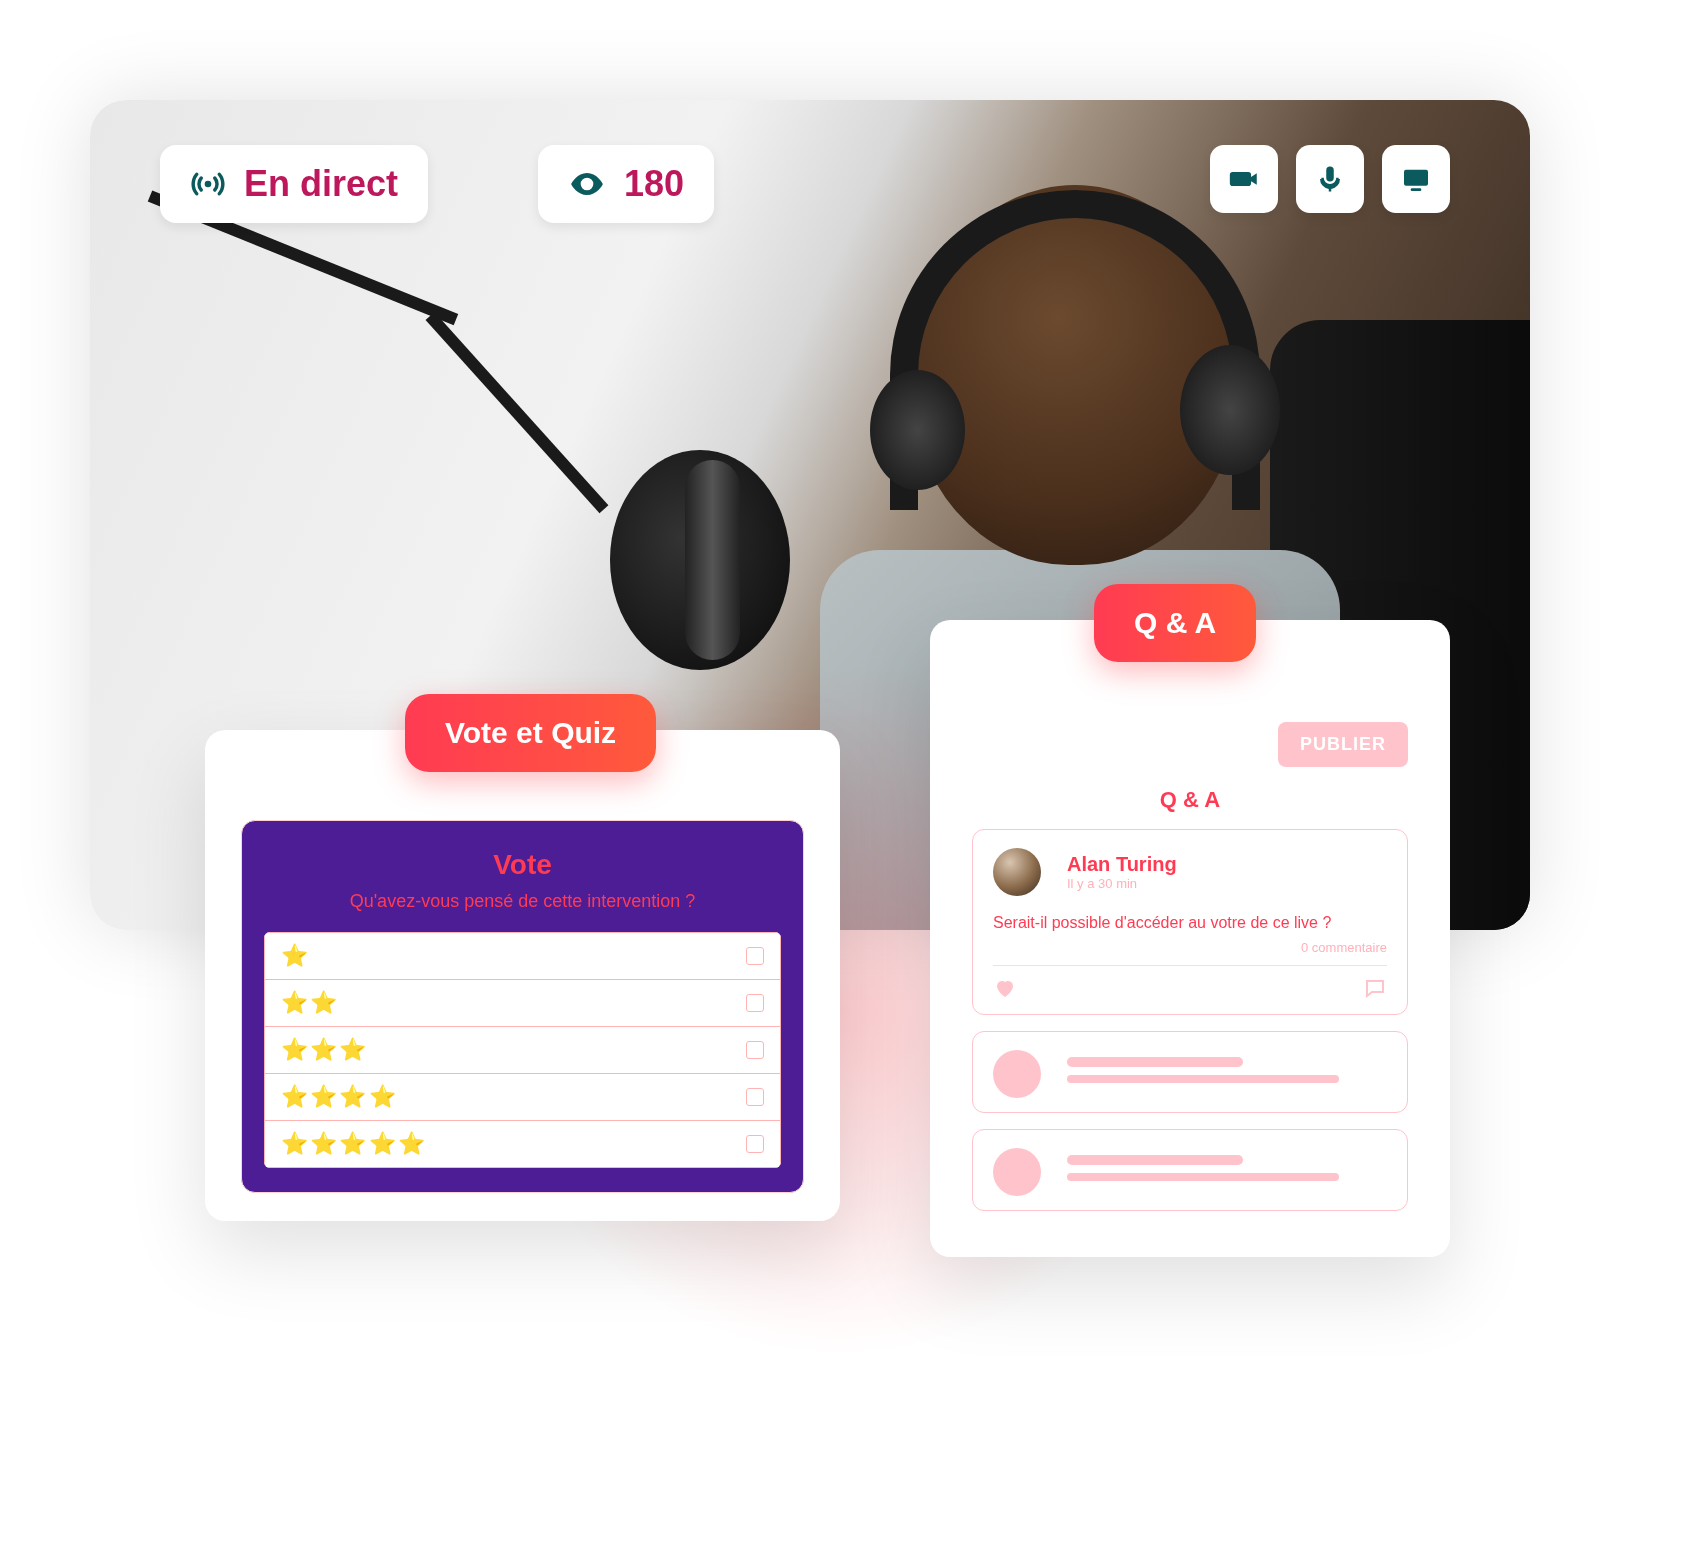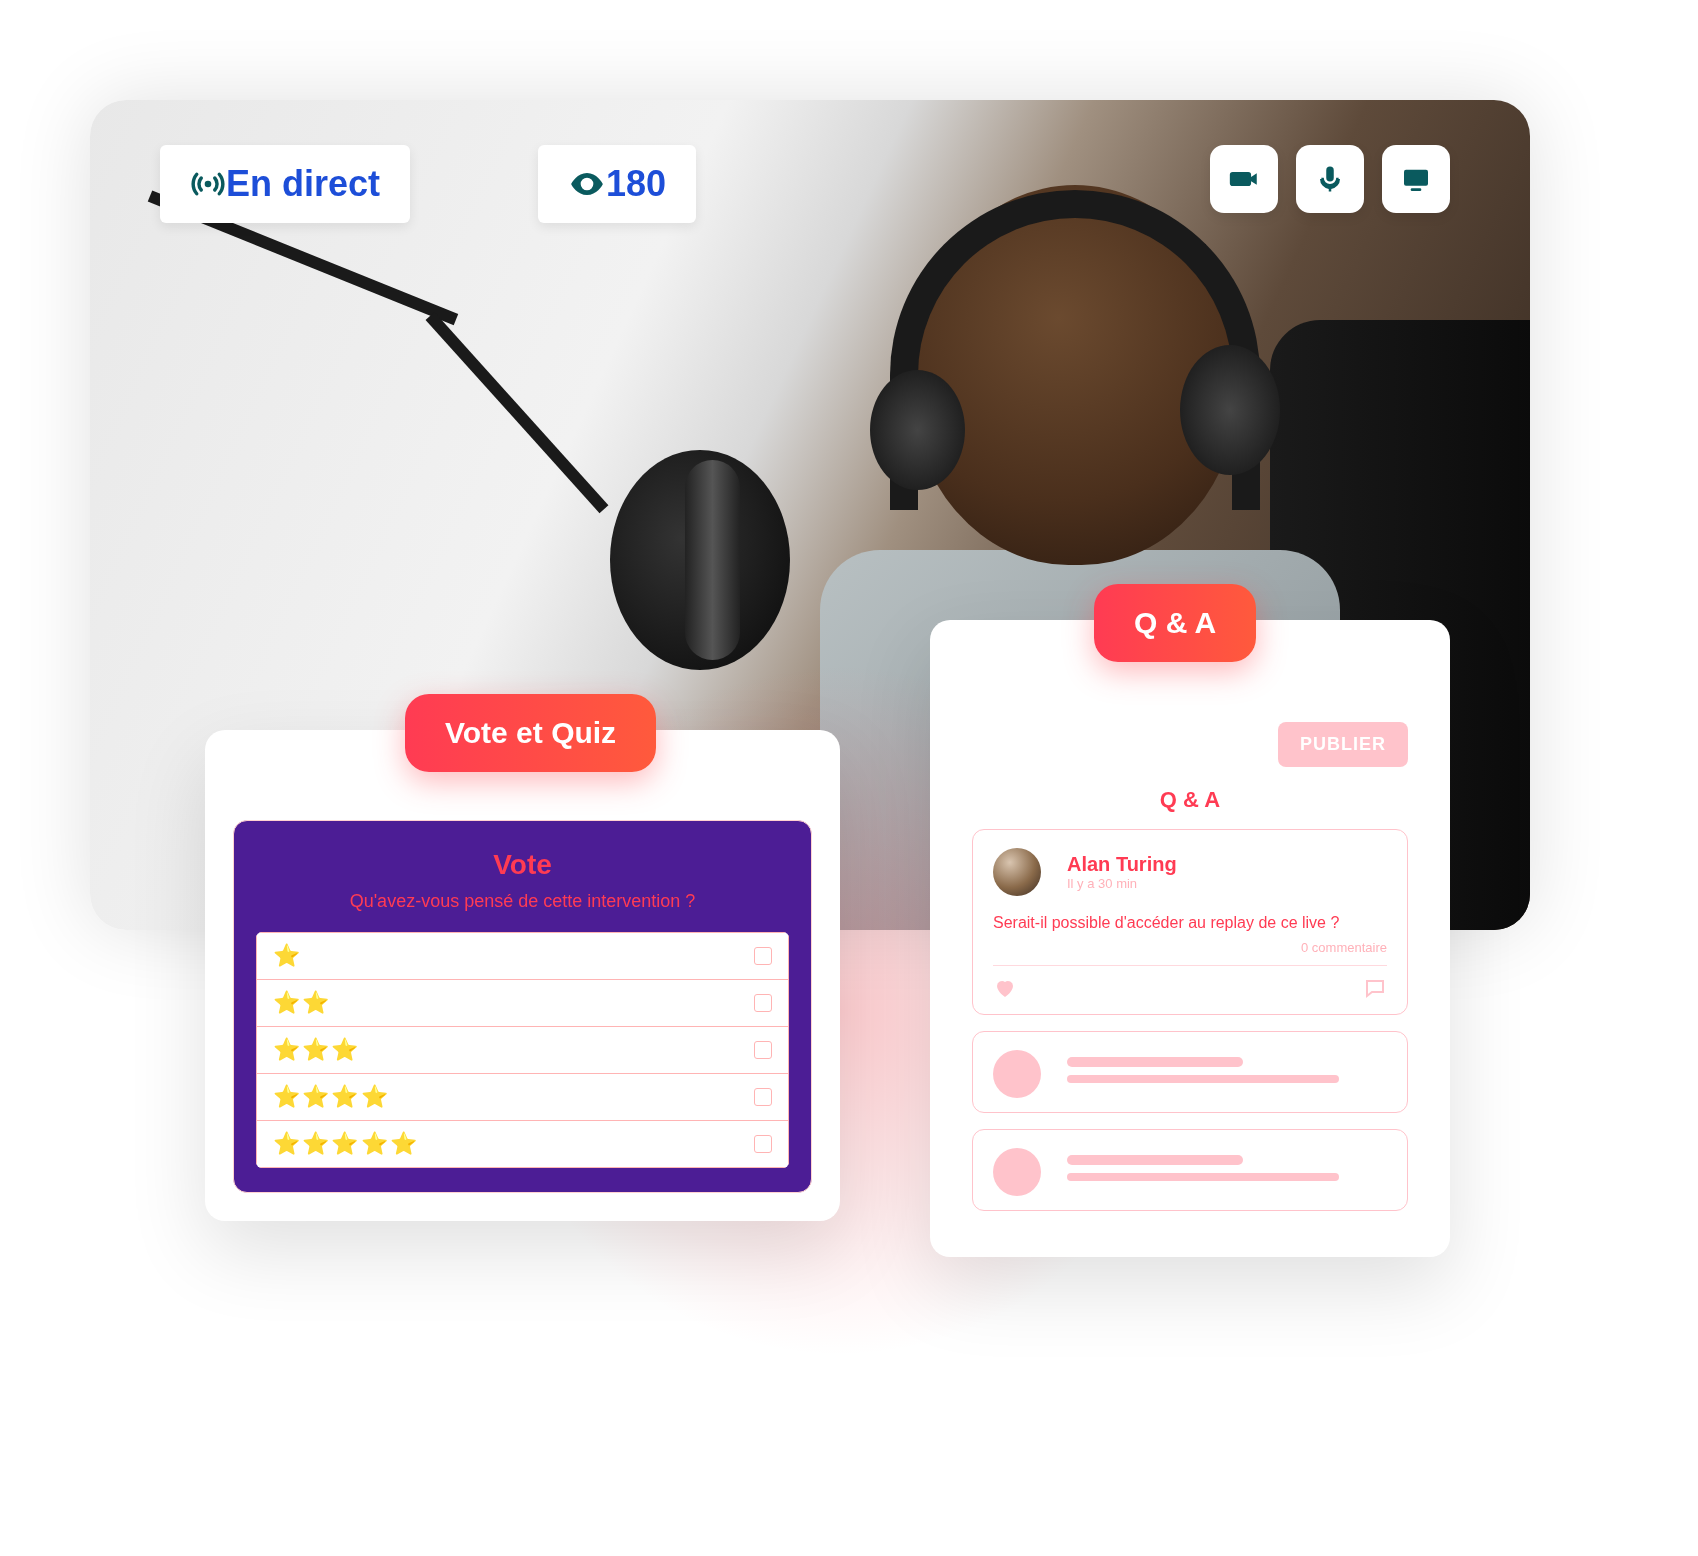--- a/index.html
+++ b/index.html
@@ -99,26 +99,27 @@
       top: 220px; left: 1180px;
       width: 280px; height: 620px;
       background: linear-gradient(90deg,#1a1a1a,#0a0a0a);
       border-radius: 50px 0 0 50px;
     }
 
     
     .pill {
       position: absolute;
       background: #fff;
-      border-radius: 6px;
+      border-radius: 16px;
       display: flex;
       align-items: center;
+      gap: 18px;
       padding: 18px 30px;
       font-weight: 600;
-      color: #1d4ed8;
+      color: #be185d;
       box-shadow: 0 4px 12px rgba(0,0,0,0.08);
     }
     .live-pill { top: 85px; left: 100px; font-size: 36px; }
     .view-pill { top: 85px; left: 478px; font-size: 36px; }
     .icon-btn {
       position: absolute;
       top: 85px;
       width: 68px; height: 68px;
       background: #fff;
       border-radius: 14px;
@@ -135,21 +136,21 @@
     svg { display: block; }
 
     
     .vote-card {
       position: absolute;
       top: 670px; left: 145px;
       width: 635px;
       background: #fff;
       border-radius: 20px;
       box-shadow: 0 30px 80px rgba(0,0,0,0.12);
-      padding: 90px 28px 28px;
+      padding: 90px 36px 28px;
     }
     .tab-pill {
       position: absolute;
       background: linear-gradient(90deg, #ff3b53, #ff5a3c);
       color: #fff;
       font-weight: 700;
       border-radius: 24px;
       padding: 22px 40px;
       box-shadow: 0 10px 30px rgba(255,60,70,0.35);
     }
@@ -347,21 +348,21 @@
     <div class="qa-section-title">Q &amp; A</div>
 
     <div class="qa-item">
       <div class="qa-head">
         <div class="avatar"></div>
         <div>
           <div class="qa-name">Alan Turing</div>
           <div class="qa-time">Il y a 30 min</div>
         </div>
       </div>
-      <div class="qa-body">Serait-il possible d'accéder au replay de ce live ?</div>
+      <div class="qa-body">Serait-il possible d'accéder au votre de ce live ?</div>
       <div class="qa-meta">0 commentaire</div>
       <div class="qa-actions">
         <span>
           <svg width="24" height="24" viewBox="0 0 24 24" fill="#ffc3cb">
               <path d="M12 21s-8-5.3-8-11a5 5 0 0 1 8-4 5 5 0 0 1 8 4c0 5.7-8 11-8 11z"></path>
             </svg>
         </span>
         <span>
           <svg width="24" height="24" viewBox="0 0 24 24" fill="none" stroke="#ffc3cb" stroke-width="2">
               <path d="M4 5h16v11H9l-5 4V5z"></path>

